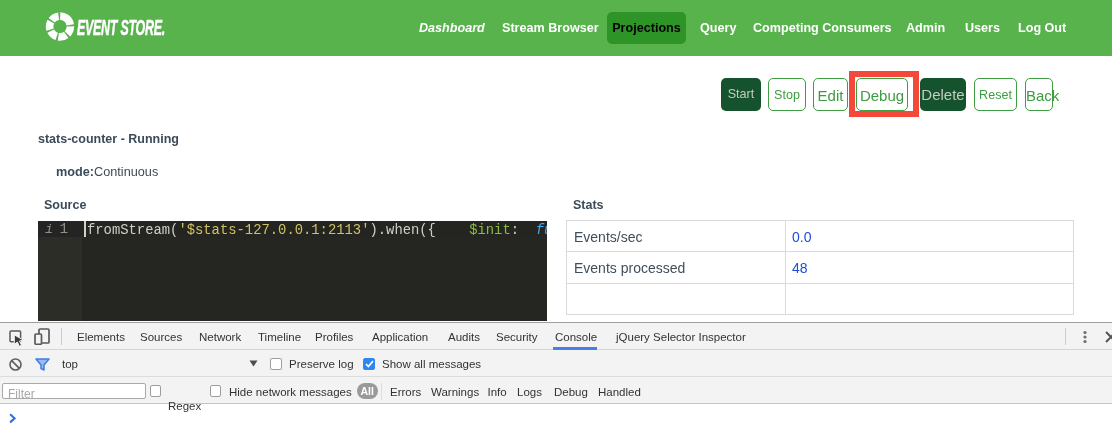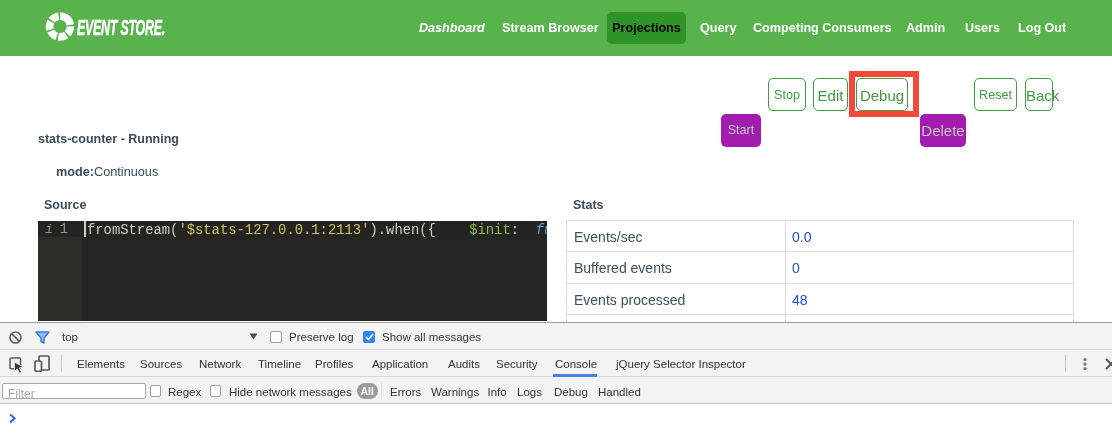--- a/index.html
+++ b/index.html
@@ -10,21 +10,21 @@
 
 #nav { position:absolute; left:0; top:0; width:1112px; height:56px; background:#58b34d; }
 .navitem { position:absolute; color:#fff; font-size:12.6px; font-weight:bold; line-height:13px; top:22px; white-space:nowrap; }
 #pill { position:absolute; left:607px; top:12px; width:79px; height:32px; background:#2f9428; border-radius:5px; }
 #pill span { position:absolute; left:0; right:0; top:10px; text-align:center; color:#000000; font-size:12.6px; font-weight:bold; line-height:13px; }
 
 
 #main { position:absolute; left:0; top:56px; width:1112px; height:266px; overflow:hidden; background:#fff; color:#3c4b5a; }
 h2 { position:absolute; left:43.5px; top:28px; font-size:18.6px; line-height:18.6px; color:#3c4b5a; }
 .btn { position:absolute; top:22px; height:33px; border-radius:5px; text-align:center; color:#3d9c41; background:#fff; border:1px solid #3f9e42; font-weight:normal; }
-.btn.dis { background:#a21caf; color:#c5cbc2; border:none;margin-top:36px; }
+.btn.dis { background:#14532d; color:#c5cbc2; border:none; }
 .btn span { position:absolute; left:0; right:0; }
 .f13 span { top:10px; font-size:12.6px; line-height:13px; }
 .f16 span { top:9px; font-size:15px; line-height:15px; }
 #redbox { position:absolute; left:849px; top:15px; width:70px; height:46px; border:6px solid #f4483b; }
 
 
 #editor { position:absolute; left:38px; top:165px; width:509px; height:100px; overflow:hidden; background:#252521; font-family:"Liberation Mono", monospace; }
 #gutter { position:absolute; left:0; top:0; width:43.5px; height:100px; background:#2d2d27; }
 #line1 { position:absolute; left:0; top:0; width:509px; height:16px; background:#242420; }
 #gut1 { position:absolute; left:0; top:0; width:43.5px; height:16px; background:#242424; }
@@ -113,58 +113,33 @@
     <div id="code">fromStream(<span style="color:#cfc265">'$stats-127.0.0.1:2113'</span>).when({&nbsp;&nbsp;&nbsp;&nbsp;<span style="color:#8cbb44">$init</span>:&nbsp;&nbsp;<span style="color:#4aa7e8; font-style:italic;">fu</span></div>
   </div>
 
   <div id="stats">
     <div class="srow">
         <div class="k">Events/sec</div>
         <div class="d"></div>
         <div class="v">0.0</div>
       </div>
     <div class="srow">
-        <div class="k">Buffered events</div>
-        <div class="d"></div>
-        <div class="v">0</div>
-      </div>
-    <div class="srow">
         <div class="k">Events processed</div>
         <div class="d"></div>
         <div class="v">48</div>
       </div>
     <div class="srow">
         <div class="k"></div>
         <div class="d"></div>
         <div class="v"></div>
       </div>
   </div>
 </div>
 
 <div id="dt">
-  <div class="dtrow" id="dtr2">
-    <svg class="abs" style="left:9px; top:8px;" width="13" height="13" viewBox="0 0 13 13">
-      <circle cx="6.5" cy="6.5" r="5.5" fill="none" stroke="#5f5f5f" stroke-width="1.6"></circle>
-      <path d="M2.6 2.6 L10.4 10.4" stroke="#5f5f5f" stroke-width="1.6"></path>
-    </svg>
-    <svg class="abs" style="left:35px; top:8px;" width="15" height="13" viewBox="0 0 15 13">
-      <path d="M1 1 L14 1 L9 7 L9 12 L6 10.5 L6 7 Z" fill="#9db9f0" stroke="#3f7de0" stroke-width="1.5" stroke-linejoin="round"></path>
-    </svg>
-    <div class="dtxt" style="left:62px; top:8px;">top</div>
-    <svg class="abs" style="left:249px; top:10px;" width="9" height="7" viewBox="0 0 9 7">
-      <path d="M0.5 0.5 L8.5 0.5 L4.5 6.5 Z" fill="#4c4c4c"></path>
-    </svg>
-    <div class="cb" style="left:270px;"></div>
-    <div class="dtxt" style="left:289px;">Preserve log</div>
-    <div class="cb on" style="left:363px;"></div>
-    <svg class="abs" style="left:365px; top:10px;" width="9" height="8" viewBox="0 0 9 8">
-      <path d="M1 4 L3.4 6.5 L8 1" fill="none" stroke="#fff" stroke-width="1.7"></path>
-    </svg>
-    <div class="dtxt" style="left:382px;">Show all messages</div>
-  </div>
   <div class="dtrow" id="dtr1">
     <svg class="abs" style="left:9px; top:7px;" width="17" height="17" viewBox="0 0 17 17">
       <rect x="1" y="1" width="10.6" height="10.8" rx="1" fill="none" stroke="#5a5a5a" stroke-width="1.5"></rect>
       <path d="M5.3 4.9 L14.6 10.1 L10.5 11 L12.5 15.3 L10.3 16.3 L8.4 12 L5.3 14.4 Z" fill="#3c3c3c" stroke="#f3f3f3" stroke-width="1"></path>
     </svg>
     <svg class="abs" style="left:34px; top:5px;" width="16" height="17" viewBox="0 0 16 17">
       <rect x="5" y="1" width="10" height="14" rx="1" fill="none" stroke="#5a5a5a" stroke-width="1.7"></rect>
       <rect x="1" y="6" width="6.5" height="10.3" rx="1" fill="#f3f3f3" stroke="#5a5a5a" stroke-width="1.7"></rect>
     </svg>
     <div class="vsep" style="left:61px;"></div>
@@ -182,26 +157,46 @@
     <div class="vsep" style="left:1065px;"></div>
     <svg class="abs" style="left:1081px; top:7px;" width="8" height="14" viewBox="0 0 8 14">
       <circle cx="4" cy="2.5" r="1.6" fill="#6e6e6e"></circle>
         <circle cx="4" cy="7" r="1.6" fill="#6e6e6e"></circle>
         <circle cx="4" cy="11.5" r="1.6" fill="#6e6e6e"></circle>
     </svg>
     <svg class="abs" style="left:1105px; top:8px;" width="12" height="12" viewBox="0 0 12 12">
       <path d="M1 1 L11 11 M11 1 L1 11" stroke="#555" stroke-width="2"></path>
     </svg>
   </div>
+  <div class="dtrow" id="dtr2">
+    <svg class="abs" style="left:9px; top:8px;" width="13" height="13" viewBox="0 0 13 13">
+      <circle cx="6.5" cy="6.5" r="5.5" fill="none" stroke="#5f5f5f" stroke-width="1.6"></circle>
+      <path d="M2.6 2.6 L10.4 10.4" stroke="#5f5f5f" stroke-width="1.6"></path>
+    </svg>
+    <svg class="abs" style="left:35px; top:8px;" width="15" height="13" viewBox="0 0 15 13">
+      <path d="M1 1 L14 1 L9 7 L9 12 L6 10.5 L6 7 Z" fill="#9db9f0" stroke="#3f7de0" stroke-width="1.5" stroke-linejoin="round"></path>
+    </svg>
+    <div class="dtxt" style="left:62px; top:8px;">top</div>
+    <svg class="abs" style="left:249px; top:10px;" width="9" height="7" viewBox="0 0 9 7">
+      <path d="M0.5 0.5 L8.5 0.5 L4.5 6.5 Z" fill="#4c4c4c"></path>
+    </svg>
+    <div class="cb" style="left:270px;"></div>
+    <div class="dtxt" style="left:289px;">Preserve log</div>
+    <div class="cb on" style="left:363px;"></div>
+    <svg class="abs" style="left:365px; top:10px;" width="9" height="8" viewBox="0 0 9 8">
+      <path d="M1 4 L3.4 6.5 L8 1" fill="none" stroke="#fff" stroke-width="1.7"></path>
+    </svg>
+    <div class="dtxt" style="left:382px;">Show all messages</div>
+  </div>
   <div class="dtrow" id="dtr3">
     <div id="filterin">
         <span>Filter</span>
       </div>
     <div class="cb" style="left:149.5px; top:8px; width:11.5px; height:11.5px;"></div>
-    <div class="dtxt" style="left:168px; top:9px;">Regex</div>
+    <div class="dtxt" style="left:168px; top:23px;">Regex</div>
     <div class="cb" style="left:209.5px; top:8px; width:11.5px; height:11.5px;"></div>
     <div class="dtxt" style="left:229px; top:9px;">Hide network messages</div>
     <div id="allpill">
         <span>All</span>
       </div>
     <div class="vsep" style="left:381px; top:6px; background:#ddd;"></div>
     <div class="dtxt" style="left:390px; top:9px;">Errors</div>
     <div class="dtxt" style="left:431px; top:9px;">Warnings</div>
     <div class="dtxt" style="left:487.5px; top:9px;">Info</div>
     <div class="dtxt" style="left:517px; top:9px;">Logs</div>

